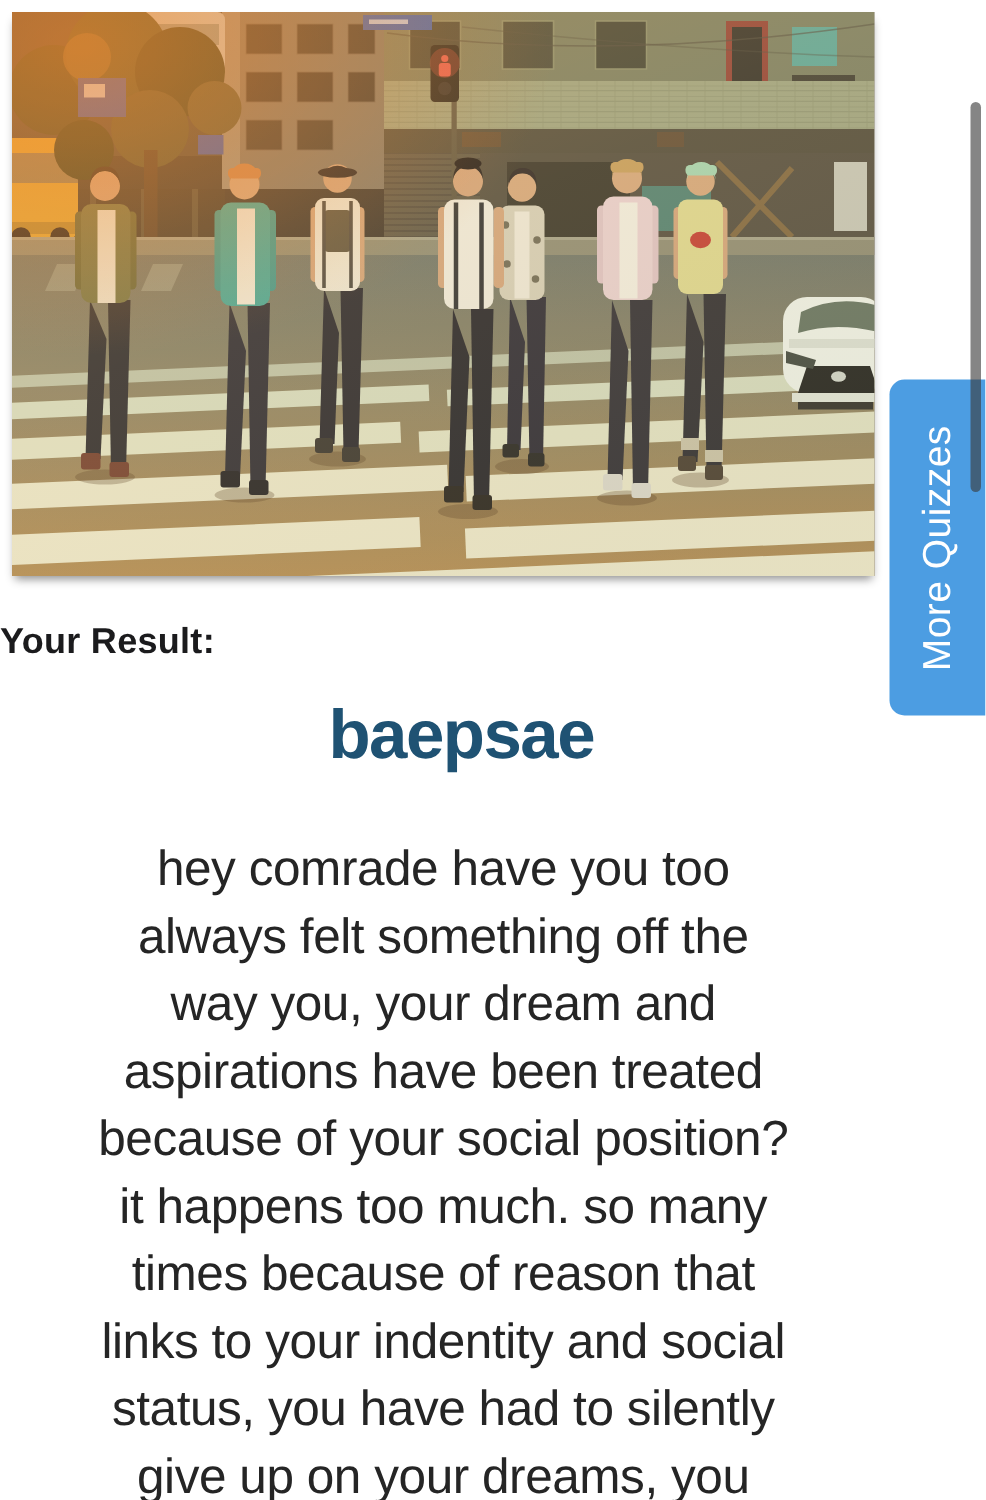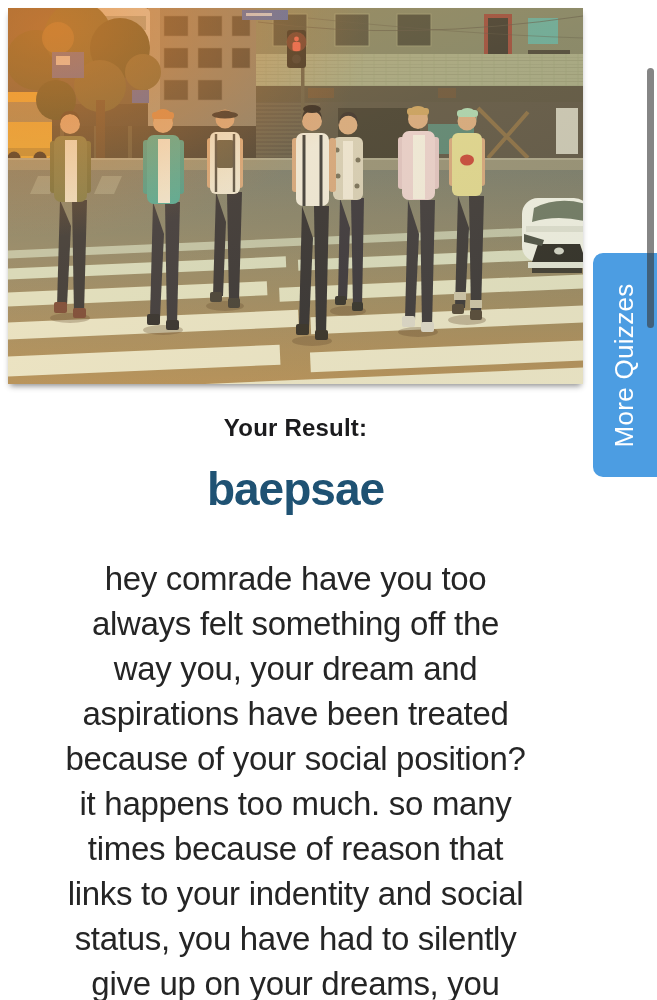--- a/index.html
+++ b/index.html
@@ -7,26 +7,26 @@
     width:657px;height:1000px;overflow:hidden;position:relative;
     background:#ffffff;font-family:"Liberation Sans",sans-serif;
   }
   .photo{
     position:absolute;left:8px;top:8px;width:575px;height:376px;margin:0;
     box-shadow:0 4px 6px -2px rgba(0,0,0,.45);
     background:#9a9480;overflow:hidden;
   }
   .photo svg{display:block;}
   .result-label{
-    position:absolute;left:0;top:414px;width:591px;text-align:center;
+    position:absolute;left:0;top:414px;width:591px;
     font-size:24px;font-weight:bold;color:#1b1b1d;letter-spacing:.2px;
   }
   .result-title{
     position:absolute;left:0;top:462px;width:591px;margin:0;text-align:center;
-    font-size:46px;font-weight:bold;color:#1f5273;letter-spacing:-1px;
+    font-size:46px;font-weight:bold;color:#1f5273;letter-spacing:-1px;padding-left:12px;
   }
   .result-description{
     position:absolute;left:0;top:556px;width:591px;margin:0;text-align:center;
     font-size:33px;line-height:45px;color:#252525;letter-spacing:-0.3px;
     white-space:pre-line;font-weight:400;
   }
   .more-quizzes{
     position:absolute;left:593px;top:253px;width:64px;height:224px;
     background:#4c9de2;border:none;border-radius:10px 0 0 10px;
     display:flex;align-items:center;justify-content:center;

